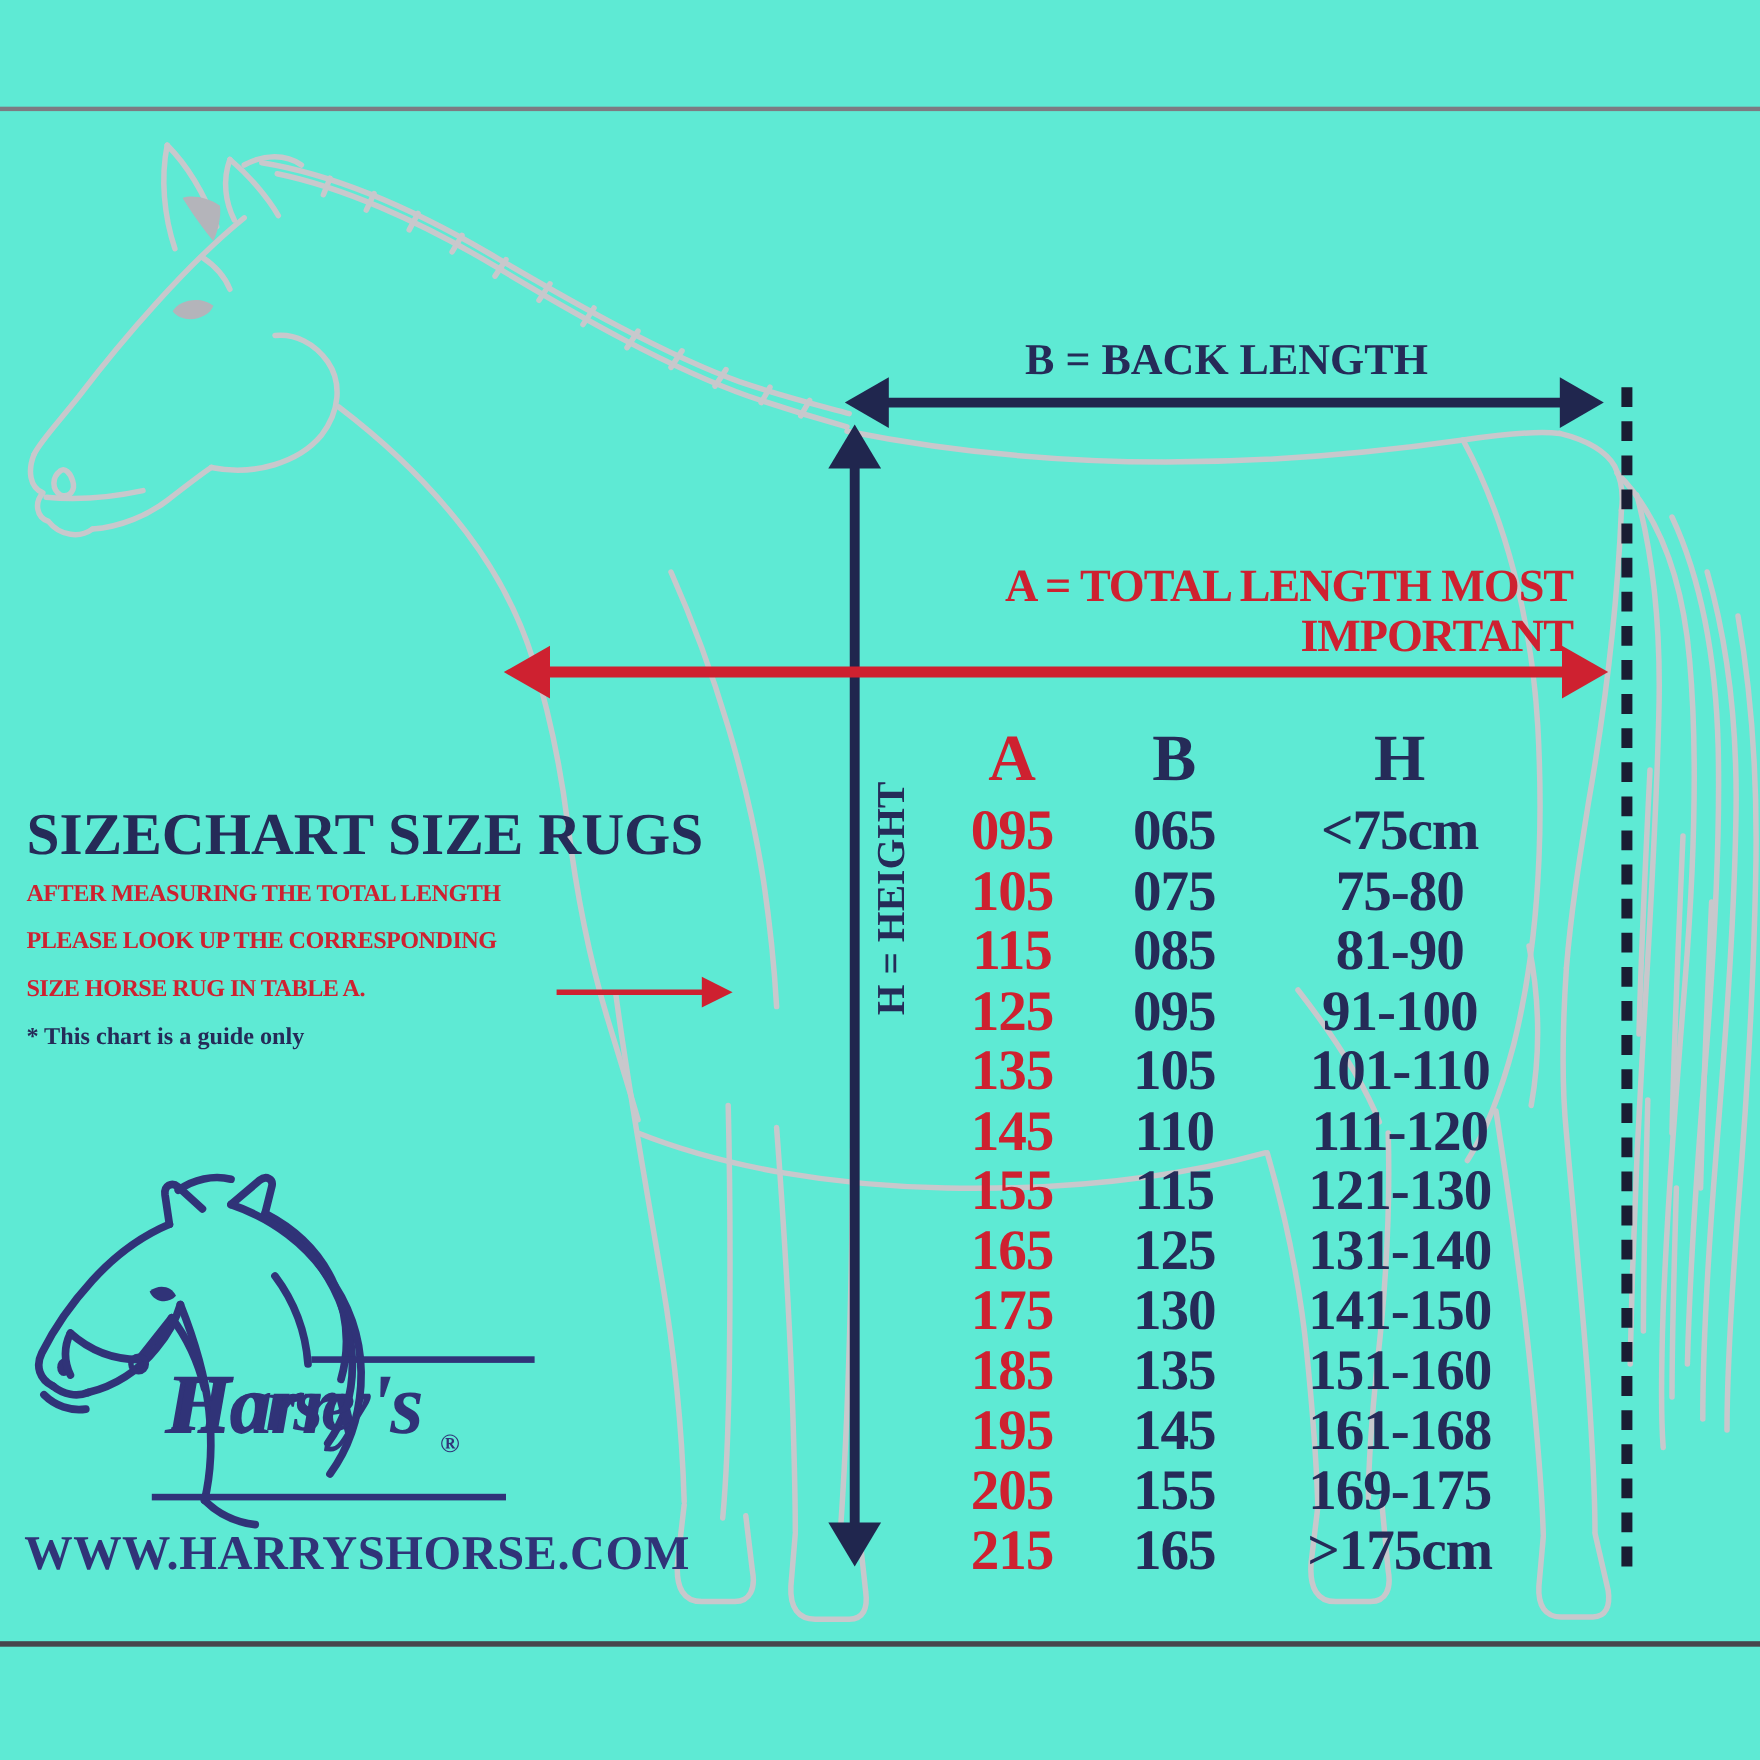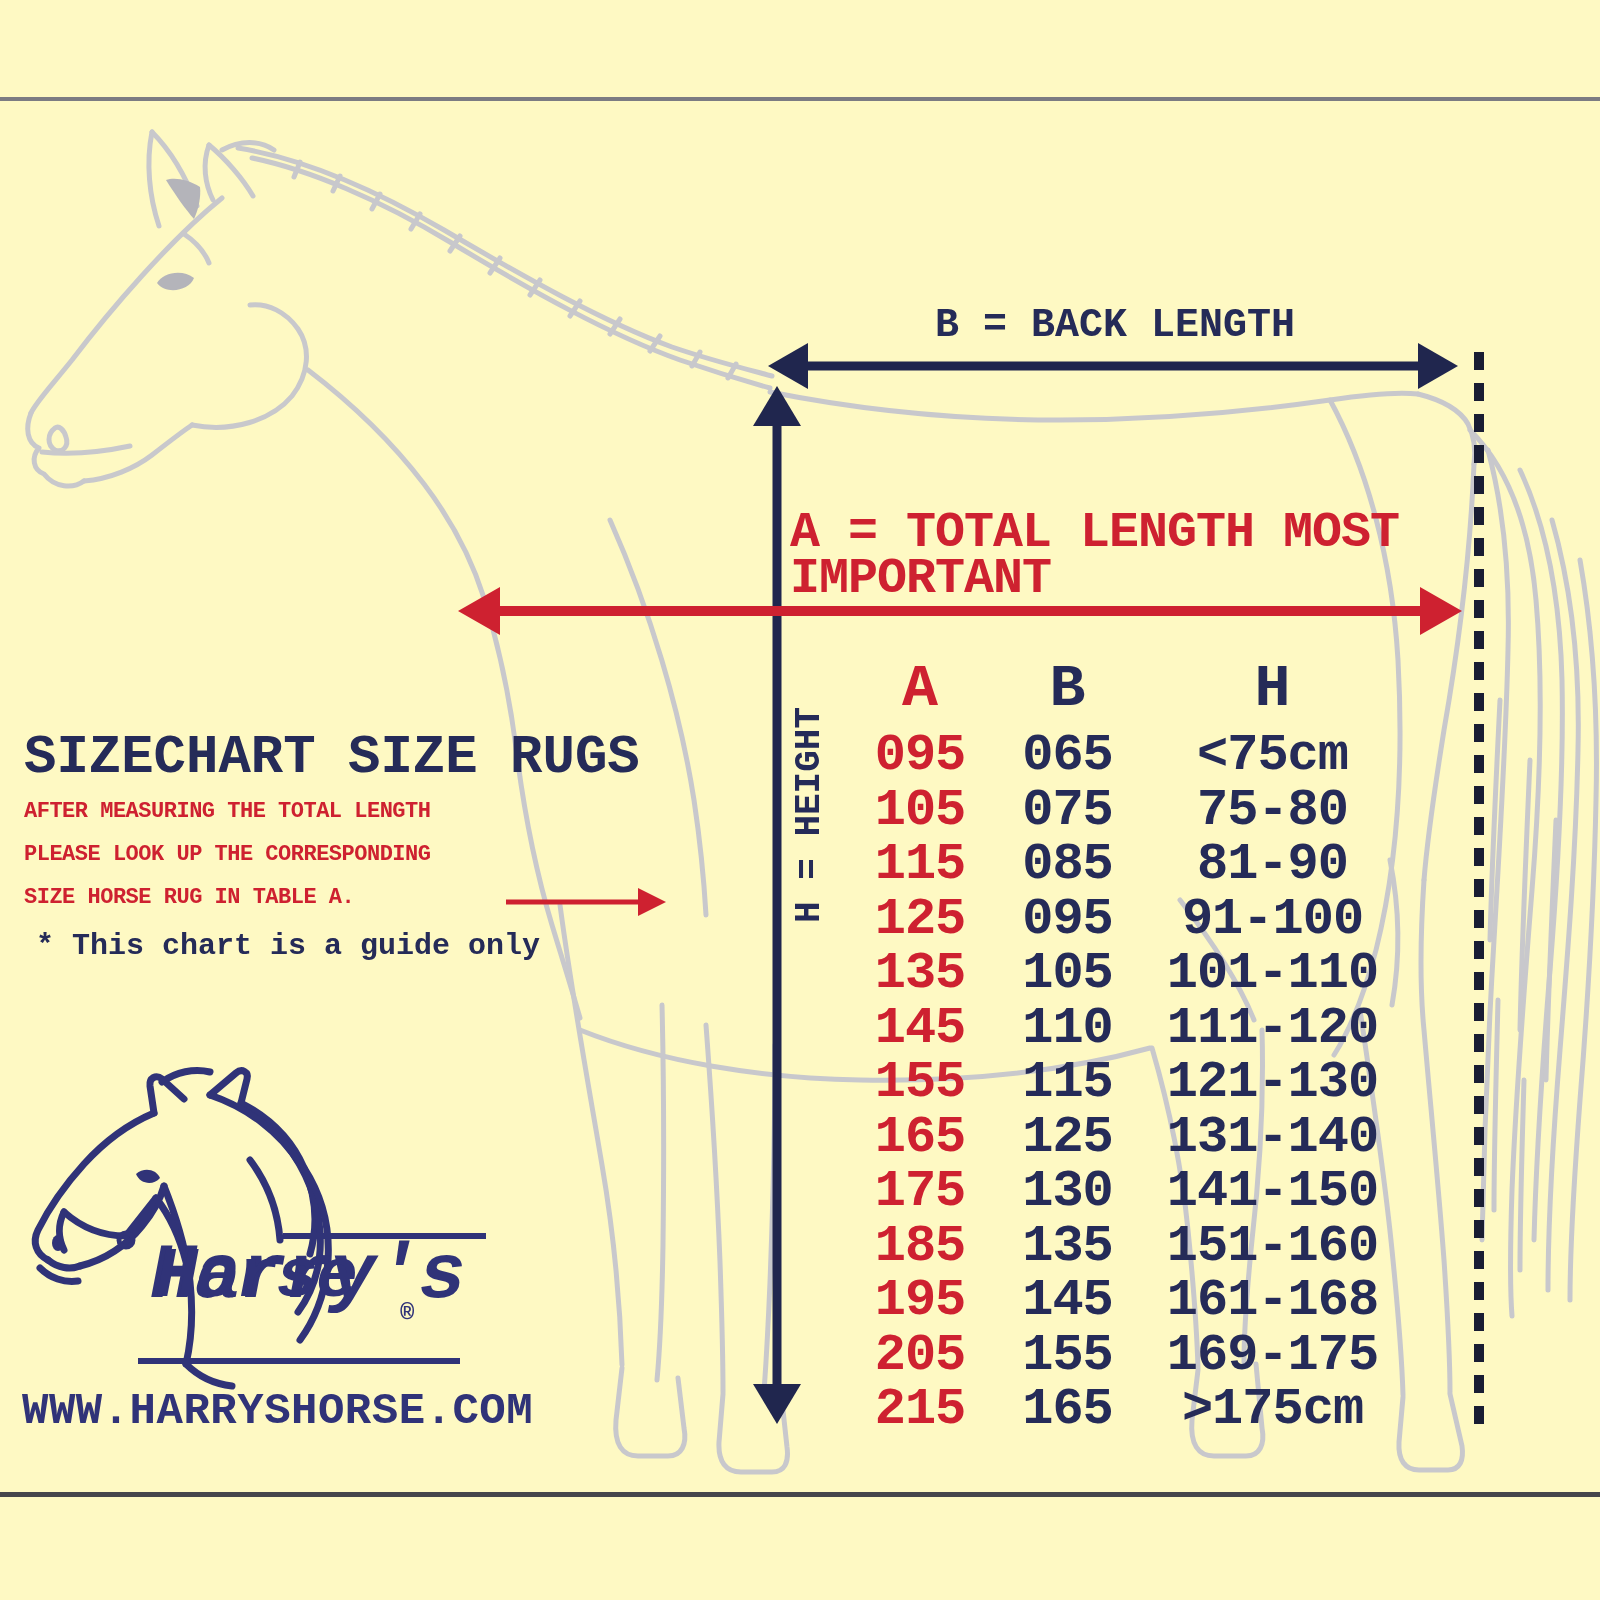--- a/index.html
+++ b/index.html
@@ -1,44 +1,44 @@
 <!DOCTYPE html>
 <html style="--c-navy: #252b58; --c-red: #ce2130; --c-arrow_navy: #20264e; --c-dash: #191d33; --c-gray_art: #c8c8cc; --c-gray_art_fill: #b4b4ba; --c-logo_navy: #303378; --c-border_top: #7c7c82; --c-border_bottom: #46464c; --c-bg: #ffffff;"><head>
 <meta charset="utf-8">
 <style>
   html,body{margin:0;padding:0;background:#e9e9e9;}
   .stage{
-    position:relative;width:1600px;height:1600px;background:#fef9c3;
-    font-family:Liberation Mono, monospace;overflow:hidden;
+    position:relative;width:1600px;height:1600px;background:#5eead4;
+    font-family:Liberation Serif, serif;overflow:hidden;
   }
   .hr-border{position:absolute;left:0;width:1600px;}
   .hr-border.top{top:97px;height:4px;background:var(--c-border_top);}
   .hr-border.bottom{top:1492px;height:5px;background:var(--c-border_bottom);}
   svg.art{position:absolute;left:0;top:0;width:1600px;height:1600px;}
   .gray-line{stroke:var(--c-gray_art);stroke-width:5;fill:none;stroke-linecap:round;stroke-linejoin:round;}
   .gray-fill{fill:var(--c-gray_art_fill);stroke:none;}
   .navy-arrow{stroke:var(--c-arrow_navy);stroke-width:9;}
   .navy-head{fill:var(--c-arrow_navy);stroke:none;}
   .red-arrow{stroke:var(--c-red);stroke-width:10;}
   .red-head{fill:var(--c-red);stroke:none;}
   .dash-line{stroke:var(--c-dash);stroke-width:10;stroke-dasharray:18 13;fill:none;}
   .logo-line{stroke:var(--c-logo_navy);stroke-width:7;fill:none;stroke-linecap:round;stroke-linejoin:round;}
   .logo-fill{fill:var(--c-logo_navy);stroke:none;}
 
   .txt{position:absolute;white-space:nowrap;}
   .b-label{left:810px;top:303px;width:610px;text-align:center;
     font-size:40px;font-weight:bold;color:var(--c-navy);letter-spacing:0px;}
-  .a-label{left:790px;top:510px;width:640px;text-align:left;
-    font-size:50px;font-weight:bold;color:var(--c-red);line-height:46px;letter-spacing:-1px;white-space:normal;}
+  .a-label{left:790px;top:510px;width:640px;text-align:right;
+    font-size:42px;font-weight:bold;color:var(--c-red);line-height:46px;letter-spacing:-1px;white-space:normal;}
   .h-label{left:710px;top:803px;width:200px;height:40px;text-align:center;
     font-size:36px;font-weight:bold;color:var(--c-navy);transform:rotate(-90deg);transform-origin:center;line-height:40px;}
   .title{left:24px;top:727px;font-size:54px;font-weight:bold;color:var(--c-navy);letter-spacing:0px;}
   .red-info{left:24px;top:790px;font-size:22px;font-weight:bold;color:var(--c-red);
     line-height:43px;letter-spacing:-0.5px;}
-  .note{left:24px;top:929px;font-size:30px;font-weight:bold;color:var(--c-navy);margin-left:12px;}
+  .note{left:24px;top:929px;font-size:22px;font-weight:bold;color:var(--c-navy);}
   .trow{display:grid;grid-template-columns:150px 145px 265px;}
   .thead{position:absolute;top:658px;left:845px;width:560px;height:62px;
     font-size:60px;font-weight:bold;line-height:62px;}
   .tbody{position:absolute;top:729px;left:845px;width:560px;}
   .tbody .trow{height:54.5px;line-height:54.5px;font-size:52px;font-weight:bold;letter-spacing:-1px;}
   .cell{text-align:center;}
   .col-a{color:var(--c-red);}
   .col-b{color:var(--c-navy);}
   .col-h{color:var(--c-navy);}
 

